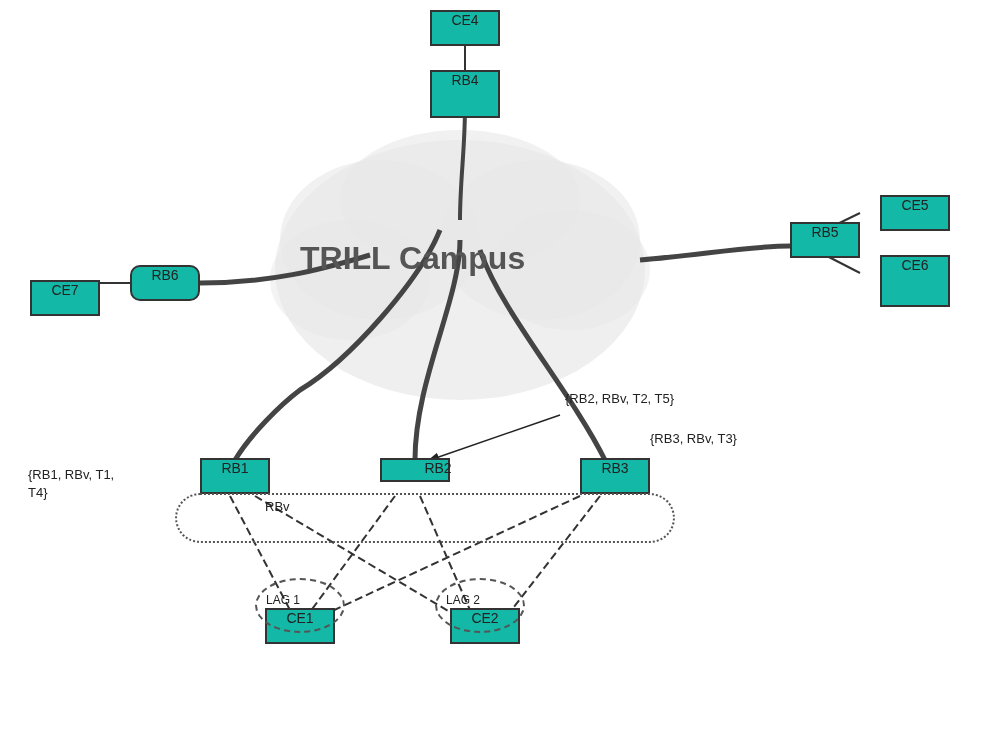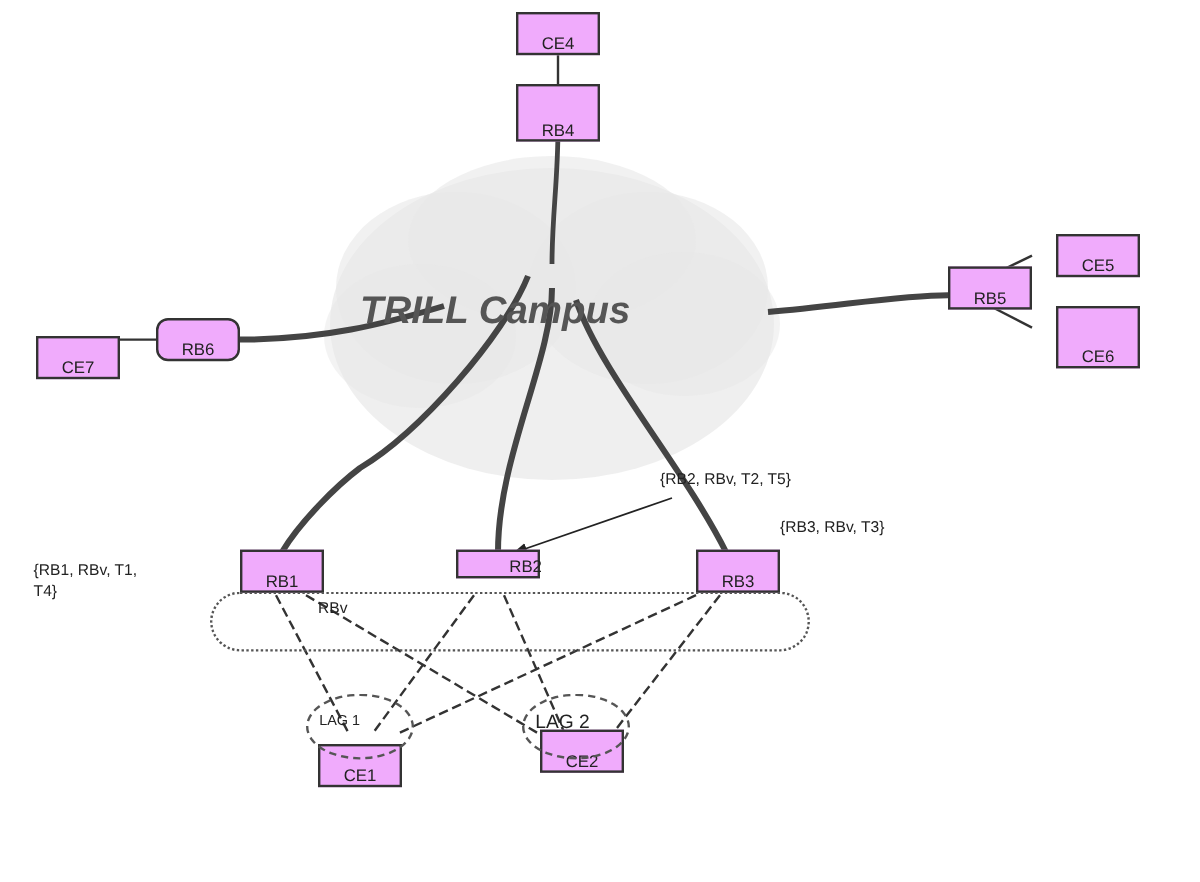--- a/index.html
+++ b/index.html
@@ -18,40 +18,39 @@
     }
     svg#main-svg {
       position: absolute;
       top: 0; left: 0;
       width: 1000px;
       height: 735px;
     }
     .node-box {
       position: absolute;
       border: 2px solid #333;
-      background: #f0abfc;
+      background: #14b8a6;
       display: flex;
-      align-items: flex-end;
+      align-items: flex-start;
       justify-content: center;
       font-size: 14px;
       font-weight: normal;
       color: #222;
     }
     .label-text {
       position: absolute;
       font-size: 13px;
       color: #222;
       line-height: 1.4;
     }
     .trill-label {
       position: absolute;
       font-size: 32px;
       font-weight: bold;
       color: #555;
-      font-style: italic;
     }
     .lag-oval {
       position: absolute;
       border: 2px dashed #555;
       border-radius: 50%;
     }
     .rbv-rect {
       position: absolute;
       border: 2px dotted #555;
       background: transparent;
@@ -133,21 +132,21 @@
   </div>
   <div class="node-box" style="left:200px;top:458px;width:70px;height:36px;">
     <span>RB1</span>
   </div>
   <div class="node-box" style="left:380px;top:458px;width:70px;height:24px;padding-left:46px;">
     <span>RB2</span>
   </div>
   <div class="node-box" style="left:570px;top:458px;width:70px;height:36px;margin-left:10px;">
     <span>RB3</span>
   </div>
-  <div class="node-box" style="left:265px;top:608px;width:70px;height:36px;margin-top:12px;">
+  <div class="node-box" style="left:265px;top:608px;width:70px;height:36px;">
     <span>CE1</span>
   </div>
   <div class="node-box" style="left:450px;top:608px;width:70px;height:36px;">
     <span>CE2</span>
   </div>
 
   <div class="trill-label" style="left:300px;top:240px;">
     <span>TRILL Campus</span>
   </div>
 
@@ -156,30 +155,30 @@
   <div class="label-text" style="left:265px;top:498px;">
     <span>RBv</span>
   </div>
 
   <div class="lag-oval" style="left:255px;top:578px;width:90px;height:55px;"></div>
   <div class="label-text" style="left:266px;top:592px;font-size:12px;">
     <span>LAG 1</span>
   </div>
 
   <div class="lag-oval" style="left:435px;top:578px;width:90px;height:55px;"></div>
-  <div class="label-text" style="left:446px;top:592px;font-size:16px;">
+  <div class="label-text" style="left:446px;top:592px;font-size:12px;">
     <span>LAG 2</span>
   </div>
 
   <div class="label-text" style="left:28px;top:448px;font-size:13px;white-space:pre-line;">
     <span>{RB1, RBv, T1,
 T4}</span>
   </div>
 
-  <div class="label-text" style="left:550px;top:390px;font-size:13px;text-align:right;">
+  <div class="label-text" style="left:565px;top:390px;font-size:13px;text-align:right;">
     <span>{RB2, RBv, T2, T5}</span>
   </div>
 
   <div class="label-text" style="left:650px;top:430px;font-size:13px;">
     <span>{RB3, RBv, T3}</span>
   </div>
 
 </div>
 
 </body></html>

